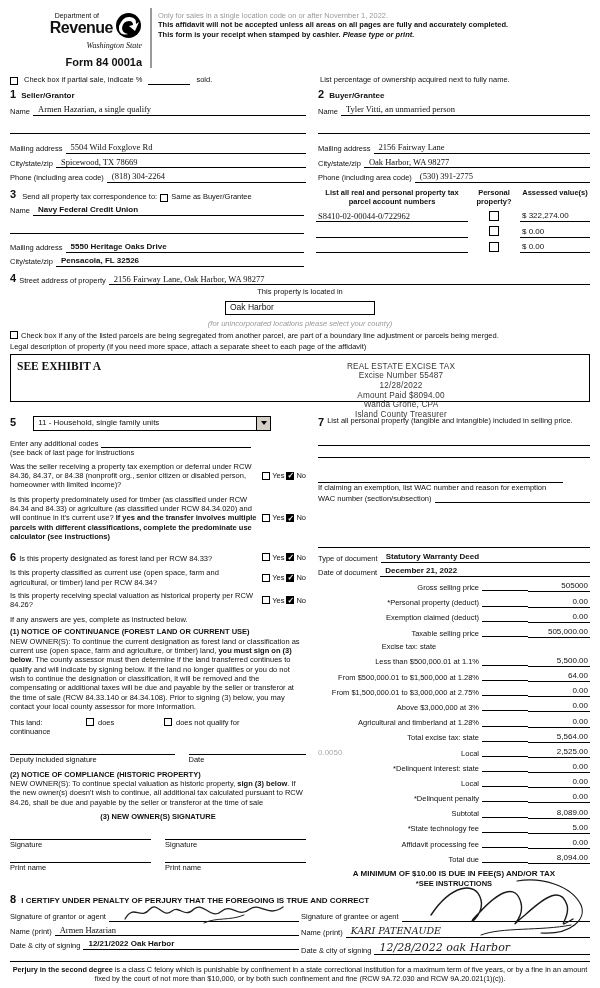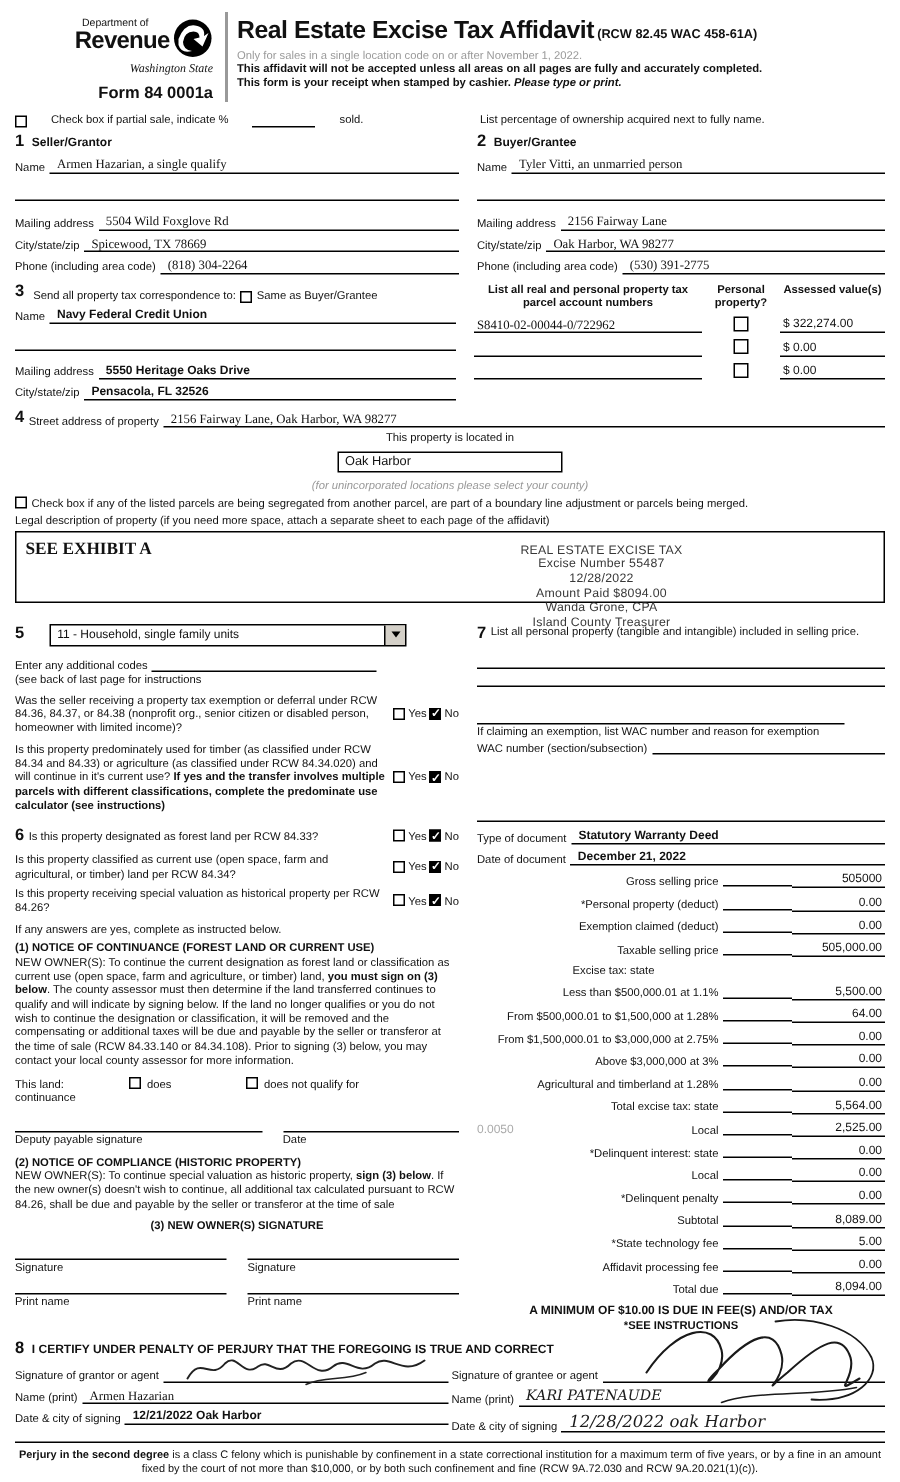--- a/index.html
+++ b/index.html
@@ -105,35 +105,31 @@
             <circle cx="13.5" cy="13.5" r="12.5" fill="#000"></circle>
             <path d="M4,14 Q8,4 15,5 Q22,6 21,12 L24,10 L20,19 L14,14 L18,13 Q18,9 14,9 Q8,9 7,16 Q7,21 13,22 Q6,24 4,18 Z" fill="#fff"></path>
           </svg>
         </span>
       </div>
       <div class="wa-state">Washington State</div>
       <div class="form-num">Form 84 0001a</div>
     </div>
     <div class="hdr-div"></div>
     <div class="title-block">
-      <div>
-        <span class="big-title">Real Estate Excise Tax Affidavit</span>
-        <span class="title-suffix">(RCW 82.45 WAC 458-61A)</span>
-      </div>
       <div class="gray-sub">Only for sales in a single location code on or after November 1, 2022.</div>
       <div class="note">This affidavit will not be accepted unless all areas on all pages are fully and accurately completed.</div>
       <div class="note2">
         <span class="b">This form is your receipt when stamped by cashier.</span>
         <span class="b it">Please type or print.</span>
       </div>
     </div>
   </div>
 
   <div style="display:flex; margin-top:5px; align-items:flex-end;">
-    <div style="width:296px; display:flex; align-items:flex-end; gap:16px;">
+    <div style="width:296px; display:flex; align-items:flex-end; gap:6px;">
       <span class="cb"></span>
       <span>Check box if partial sale, indicate %</span>
       <span style="width:42px;border-bottom:1px solid #000;"></span>
       <span>sold.</span>
     </div>
     <div style="padding-left:14px;">List percentage of ownership acquired next to fully name.</div>
   </div>
 
   <div class="twocol" style="margin-top:3px;">
     <div class="col-l">
@@ -339,21 +335,21 @@
         <span class="cb"></span>
         <span style="width:62px;">does</span>
         <span class="cb"></span>
         <span>does not qualify for</span>
       </div>
       <div>continuance</div>
 
       <div style="display:flex;gap:14px;margin-top:10px;">
         <div style="flex:1.4;">
           <div style="border-bottom:1px solid #000;height:9px;"></div>
-          <div>Deputy payable signature</div>
+          <div>Deputy included signature</div>
         </div>
         <div style="flex:1;">
           <div style="border-bottom:1px solid #000;height:9px;"></div>
           <div>Date</div>
         </div>
       </div>
 
       <div class="b" style="margin-top:5px;">(2) NOTICE OF COMPLIANCE (HISTORIC PROPERTY)</div>
       <div><span>NEW OWNER(S): To continue special valuation as historic property, </span><span class="b">sign (3) below</span><span>. If the new owner(s) doesn't wish to continue, all additional tax calculated pursuant to RCW 84.26, shall be due and payable by the seller or transferor at the time of sale</span></div>
 

